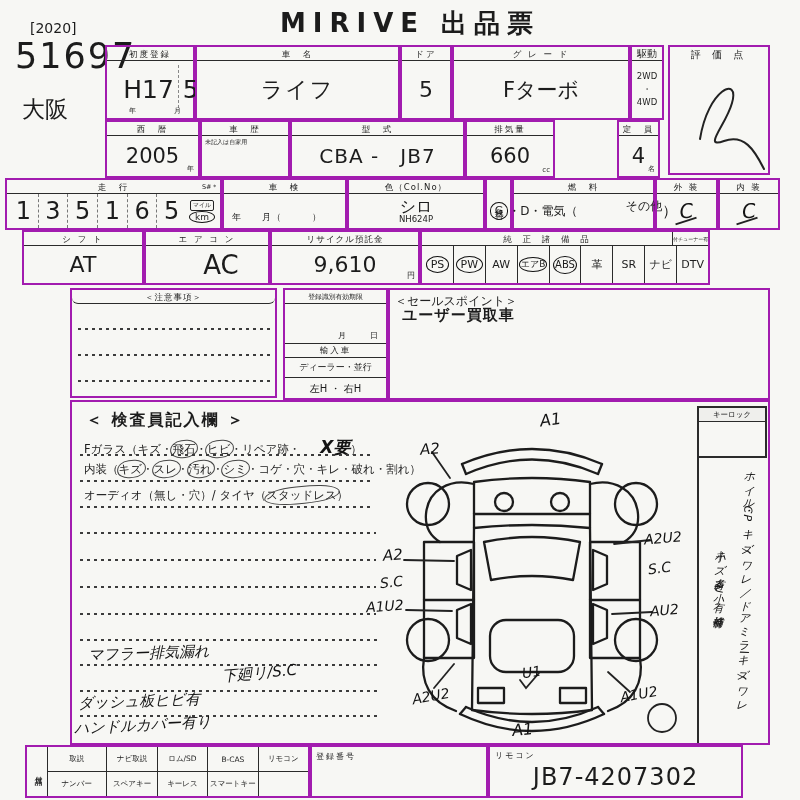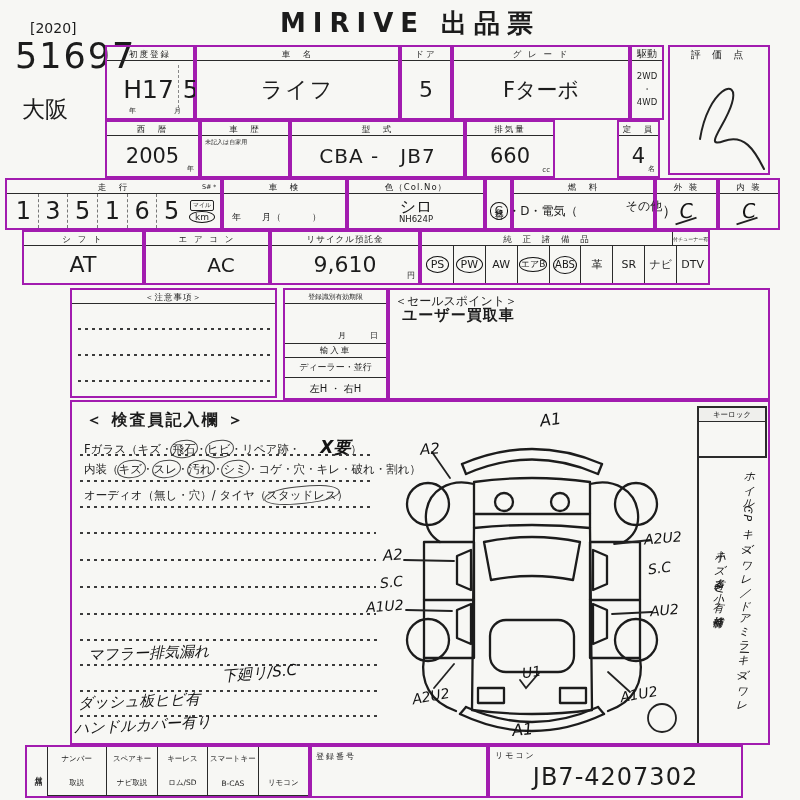--- a/index.html
+++ b/index.html
@@ -165,21 +165,21 @@
     <div class="abs" style="left:16px;bottom:6px;width:22px;height:1.8px;background:#222;transform:rotate(-18deg);"></div>
   </div>
 
   <div class="b" style="left:22px;top:230px;width:122px;height:55px;">
     <div class="h">シ フ ト</div>
     <div class="v" style="font-size:22px;">AT</div>
   </div>
 
   <div class="b" style="left:144px;top:230px;width:126px;height:55px;">
     <div class="h">エ ア コ ン</div>
-    <div class="v" style="font-size:20px;padding-left:28px;">AC</div>
+    <div class="v" style="font-size:26px;padding-left:28px;">AC</div>
   </div>
 
   <div class="b" style="left:270px;top:230px;width:150px;height:55px;">
     <div class="h" style="letter-spacing:1px;">リサイクル預託金</div>
     <div class="v" style="font-size:22px;">9,610</div>
     <span class="t" style="right:3px;bottom:2px;font-size:8px;">円</span>
   </div>
 
   <div class="b" style="left:420px;top:230px;width:290px;height:55px;">
     <div class="h" style="position:absolute;left:0;width:252px;letter-spacing:4px;">純 正 諸 備 品</div>
@@ -199,21 +199,21 @@
           <span class="circ" style="padding:2px 1px;">ABS</span>
         </span>
       <span class="eqcell">革</span>
       <span class="eqcell">SR</span>
       <span class="eqcell">ナビ</span>
       <span class="eqcell">DTV</span>
     </div>
   </div>
 
   <div class="b" style="left:70px;top:288px;width:207px;height:110px;">
-    <div class="h" style="border-bottom:1.4px solid #2b2b2b;letter-spacing:1px;">＜注意事項＞</div>
+    <div class="h" style="border-bottom:1.4px solid #2b2b2b;letter-spacing:1px;border-radius:6px;">＜注意事項＞</div>
     <div class="dot" style="left:6px;top:38px;width:192px;"></div>
     <div class="dot" style="left:6px;top:64px;width:192px;"></div>
     <div class="dot" style="left:6px;top:90px;width:192px;"></div>
   </div>
 
   <div class="b" style="left:283px;top:288px;width:105px;height:112px;">
     <div class="h" style="font-size:6.8px;letter-spacing:0;">登録識別有効期限</div>
     <div class="abs" style="left:0;right:0;top:13px;height:40px;border-bottom:1.6px solid #2b2b2b;">
       <span class="t" style="right:8px;bottom:2px;font-size:8px;">月　　　日</span>
     </div>
@@ -338,34 +338,34 @@
     </div>
 
     <div class="abs" style="left:625px;top:56px;height:285px;border-left:2px solid #2b2b2b;"></div>
     <span class="abs hand vtx" style="left:664px;top:62px;height:278px;font-size:11px;transform:rotate(2deg);letter-spacing:1px;">ホイル・CPキズ/ワレ／ドアミラーキズ/ワレ</span>
     <span class="abs hand vtx" style="left:636px;top:140px;height:200px;font-size:11px;transform:rotate(2deg);letter-spacing:1px;">小キズ多有　小U有　補修有</span>
   </div>
 
   <div class="b" style="left:25px;top:745px;width:285px;height:53px;">
     <div class="abs vtx" style="left:0;top:0;width:20px;height:49px;border-right:1.6px solid #2b2b2b;font-size:8px;text-align:center;letter-spacing:1px;display:flex;align-items:center;justify-content:center;">付属品</div>
     <div class="abs" style="left:20px;top:0;right:0;bottom:0;display:flex;flex-direction:column;">
+      <div style="flex:1;display:flex;border-bottom:1.6px solid #2b2b2b;">
+        <span style="flex:1.2;border-right:1.6px solid #2b2b2b;display:flex;align-items:center;justify-content:center;font-size:7.5px;">取説</span>
+        <span style="flex:1;border-right:1.6px solid #2b2b2b;display:flex;align-items:center;justify-content:center;font-size:7.5px;">ナビ取説</span>
+        <span style="flex:1;border-right:1.6px solid #2b2b2b;display:flex;align-items:center;justify-content:center;font-size:7.5px;">ロム/SD</span>
+        <span style="flex:1;border-right:1.6px solid #2b2b2b;display:flex;align-items:center;justify-content:center;font-size:7.5px;">B-CAS</span>
+        <span style="flex:1;display:flex;align-items:center;justify-content:center;font-size:7.5px;">リモコン</span>
+      </div>
       <div style="flex:1;display:flex;">
         <span style="flex:1.2;border-right:1.6px solid #2b2b2b;display:flex;align-items:center;justify-content:center;font-size:7.5px;">ナンバー</span>
         <span style="flex:1;border-right:1.6px solid #2b2b2b;display:flex;align-items:center;justify-content:center;font-size:7.5px;">スペアキー</span>
         <span style="flex:1;border-right:1.6px solid #2b2b2b;display:flex;align-items:center;justify-content:center;font-size:7.5px;">キーレス</span>
         <span style="flex:1;border-right:1.6px solid #2b2b2b;display:flex;align-items:center;justify-content:center;font-size:7.5px;">スマートキー</span>
         <span style="flex:1;display:flex;align-items:center;justify-content:center;font-size:7.5px;"></span>
       </div>
-      <div style="flex:1;display:flex;border-bottom:1.6px solid #2b2b2b;">
-        <span style="flex:1.2;border-right:1.6px solid #2b2b2b;display:flex;align-items:center;justify-content:center;font-size:7.5px;">取説</span>
-        <span style="flex:1;border-right:1.6px solid #2b2b2b;display:flex;align-items:center;justify-content:center;font-size:7.5px;">ナビ取説</span>
-        <span style="flex:1;border-right:1.6px solid #2b2b2b;display:flex;align-items:center;justify-content:center;font-size:7.5px;">ロム/SD</span>
-        <span style="flex:1;border-right:1.6px solid #2b2b2b;display:flex;align-items:center;justify-content:center;font-size:7.5px;">B-CAS</span>
-        <span style="flex:1;display:flex;align-items:center;justify-content:center;font-size:7.5px;">リモコン</span>
-      </div>
     </div>
   </div>
 
   <div class="b" style="left:310px;top:745px;width:178px;height:53px;">
     <span class="t" style="left:4px;top:4px;font-size:8px;letter-spacing:2px;">登録番号</span>
   </div>
 
   <div class="b" style="left:488px;top:745px;width:255px;height:53px;">
     <span class="t" style="left:5px;top:3px;font-size:8px;letter-spacing:2px;">リモコン</span>
     <div class="v" style="top:10px;font-size:24px;letter-spacing:1px;">JB7-4207302</div>

